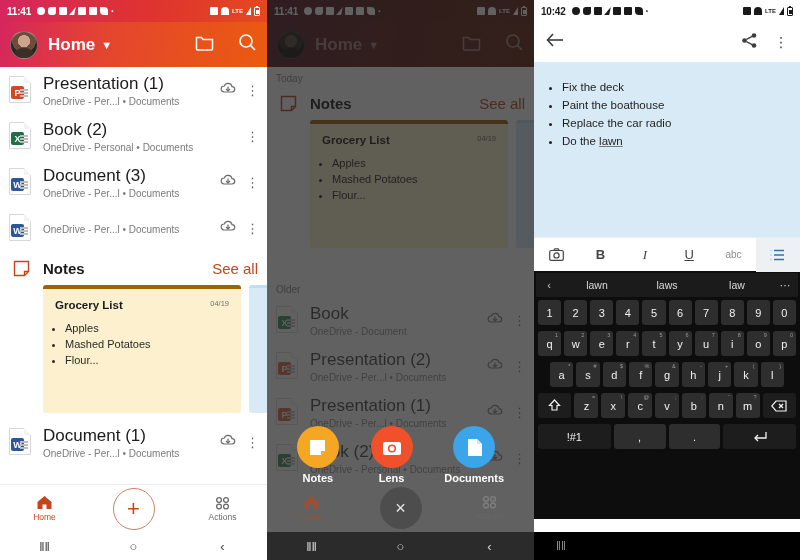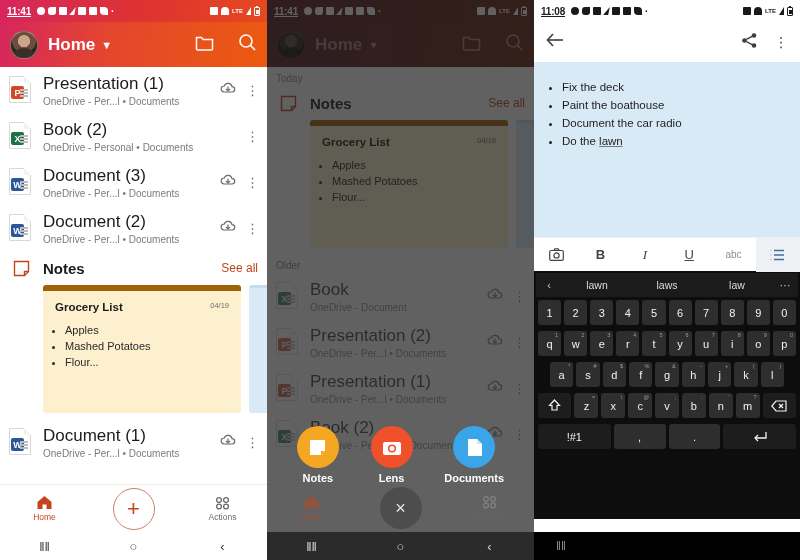--- a/index.html
+++ b/index.html
@@ -14,21 +14,21 @@
   .panel { position: relative; width: 267px; height: 560px; overflow: hidden; background: #fff; }
   .panel.p2 { width: 267px; }
   .panel.p3 { width: 266px; }
 
   
   .statusbar {
     height: 22px; display: flex; align-items: center;
     padding: 0 7px; font-size: 10px; font-weight: bold; color: #fff;
     gap: 3px;
   }
-  .statusbar .time { margin-right: 3px; letter-spacing: -0.2px; text-decoration: underline; }
+  .statusbar .time { margin-right: 3px; letter-spacing: -0.2px; }
   .statusbar .spacer { flex: 1; }
   .statusbar.dark { color: #fff; }
   .statusbar.light { color: #1a1a1a; }
 
   .sq { display:inline-block; width:8px; height:8px; background: currentColor; border-radius:1px; }
   .sq.round { border-radius: 50%; }
   .tri { width:0;height:0;border-left:5px solid transparent;border-bottom:8px solid currentColor; display:inline-block;}
   .bat { display:inline-block;width:6px;height:9px;border:1.2px solid currentColor;border-radius:1px;position:relative;}
   .bat:after{content:"";position:absolute;top:-2px;left:1.2px;width:2px;height:1.5px;background:currentColor;}
   .bat i{position:absolute;left:0.5px;right:0.5px;bottom:0.5px;height:60%;background:currentColor;display:block;}
@@ -59,25 +59,25 @@
   .lines i{display:block;height:1.5px;background:#bdbdbd;margin-bottom:1.5px;}
   .row .meta { flex:1; min-width:0; }
   .row .name { font-size: 17px; color: #1b1b1b; white-space:nowrap; overflow:hidden; }
   .row .sub { font-size: 10px; color: #7a7a7a; margin-top:2px; white-space:nowrap; overflow:hidden;}
   .row .cloud { width: 16px; color:#5f5f5f; flex:none; }
   .row .kebab { width: 12px; text-align:center; color:#5f5f5f; font-size:13px; line-height:1; flex:none;}
 
   .sec-head { display:flex; align-items:center; height: 34px; padding: 0 9px; gap:10px;}
   .sec-head .nicon { width:24px; display:flex; justify-content:center; color:#c4451d;}
   .sec-head .stitle { flex:1; font-size:15px; font-weight:bold; color:#1b1b1b;}
-  .sec-head .seeall { font-size:12px; color:#c4451d;}
+  .sec-head .seeall { font-size:15px; color:#c4451d;}
 
   .notes-strip { display:flex; gap: 8px; padding: 0 0 0 43px; overflow:hidden;}
   .note-card { width: 198px; height: 128px; border-radius: 3px; padding: 10px 12px; flex:none; }
-  .note-card.yellow { background:#fcf0cf; border-top:6px solid #a16207;}
+  .note-card.yellow { background:#fcf0cf; border-top:4px solid #a16207;}
   .note-card.blue { background:#d9eaf7; border-top:3px solid #c3ddf0;}
   .note-card .nhead { display:flex; align-items:flex-start; }
   .note-card .ntitle { flex:1; font-size:11.5px; font-weight:bold; color:#1b1b1b;}
   .note-card .ndate { font-size:7.5px; color:#6e6e6e; }
   .note-card ul { margin: 10px 0 0 10px; }
   .note-card li { font-size:11px; color:#2a2a2a; line-height:1.45; list-style: disc;}
 
   .bottomnav { position:absolute; left:0; right:0; bottom:28px; height: 48px; background:#fff;
                border-top:1px solid #ececec; display:flex; align-items:center; }
   .bn-item { flex:1; display:flex; flex-direction:column; align-items:center; gap:2px; }
@@ -247,21 +247,20 @@
             <div class="doc-shape">
               <div class="badge doc">W</div>
               <div class="lines">
                 <i></i>
                 <i></i>
                 <i></i>
               </div>
             </div>
           </div>
           <div class="meta">
-            <div class="name">Document (2)</div>
             <div class="sub">OneDrive - Per...l • Documents</div>
           </div>
           <div class="cloud"><svg width="16" height="13" viewBox="0 0 16 13">
               <path d="M4 10a3 3 0 0 1 .3-6A4 4 0 0 1 12 4.6 2.7 2.7 0 0 1 12 10z" fill="none" stroke="#6a6a6a" stroke-width="1.2"></path>
               <line x1="8" y1="4.5" x2="8" y2="9" stroke="#6a6a6a" stroke-width="1.2"></line>
               <polyline points="6,7 8,9 10,7" fill="none" stroke="#6a6a6a" stroke-width="1.2"></polyline>
             </svg></div>
           <div class="kebab">⋮</div>
         </div>
       </div>
@@ -409,21 +408,21 @@
         </div>
         <ul id="p2-note-items">
             <li>Apples</li>
             <li>Mashed Potatoes</li>
             <li>Flour...</li>
           </ul>
       </div>
       <div class="note-card blue"></div>
     </div>
 
-    <div class="grp-label" style="margin-top:6px">Older</div>
+    <div class="grp-label" style="margin-top:30px">Older</div>
 
     <div class="list" id="p2-files">
         <div class="row" style="opacity:.8">
           <div class="ficon">
             <div class="doc-shape">
               <div class="badge xls">X</div>
               <div class="lines">
                 <i></i>
                 <i></i>
                 <i></i>
@@ -567,21 +566,21 @@
     <div class="sysnav" style="background:#2b2b2b;color:#d8d8d8">
       <div>‖‖</div>
       <div>○</div>
       <div>‹</div>
     </div>
   </div>
 
   <div class="panel p3">
 
     <div class="statusbar light" style="background:#fff">
-      <span class="time">11:08</span>
+      <span class="time">10:42</span>
       <span class="sq round"></span>
       <span class="sq" style="border-radius:3px 0 3px 3px"></span>
       <span class="sq"></span>
       <span class="tri" style="border-bottom-color:#1a1a1a;transform:skewX(-12deg)"></span>
       <span class="sq"></span>
       <span class="sq"></span>
       <span class="sq" style="border-radius:0 50% 0 50%"></span>
       <span style="font-size:10px">·</span>
       <span class="spacer"></span>
       <span class="sq"></span>
@@ -610,21 +609,21 @@
             <line x1="5.4" y1="9.6" x2="11.2" y2="12.6" stroke="#3d3d3d" stroke-width="1.3"></line>
           </svg>
       </div>
       <div class="ico" style="font-size:14px;line-height:1">⋮</div>
     </div>
 
     <div class="notebody" style="height:175px">
       <ul id="p3-note-items">
           <li>Fix the deck</li>
           <li>Paint the boathouse</li>
-          <li>Document the car radio</li>
+          <li>Replace the car radio</li>
           <li>Do the <u>lawn</u></li>
         </ul>
     </div>
 
     <div class="fmtbar" id="p3-fmtbar">
         <div class="fb">
           <svg width="15" height="13" viewBox="0 0 15 13">
             <rect x="0.7" y="2.5" width="13.6" height="9.8" rx="1.4" fill="none" stroke="#444" stroke-width="1.2"></rect>
             <path d="M4.8 2.5 5.8 0.8h3.4l1 1.7" fill="none" stroke="#444" stroke-width="1.2"></path>
             <circle cx="7.5" cy="7.4" r="2.6" fill="none" stroke="#444" stroke-width="1.2"></circle>

